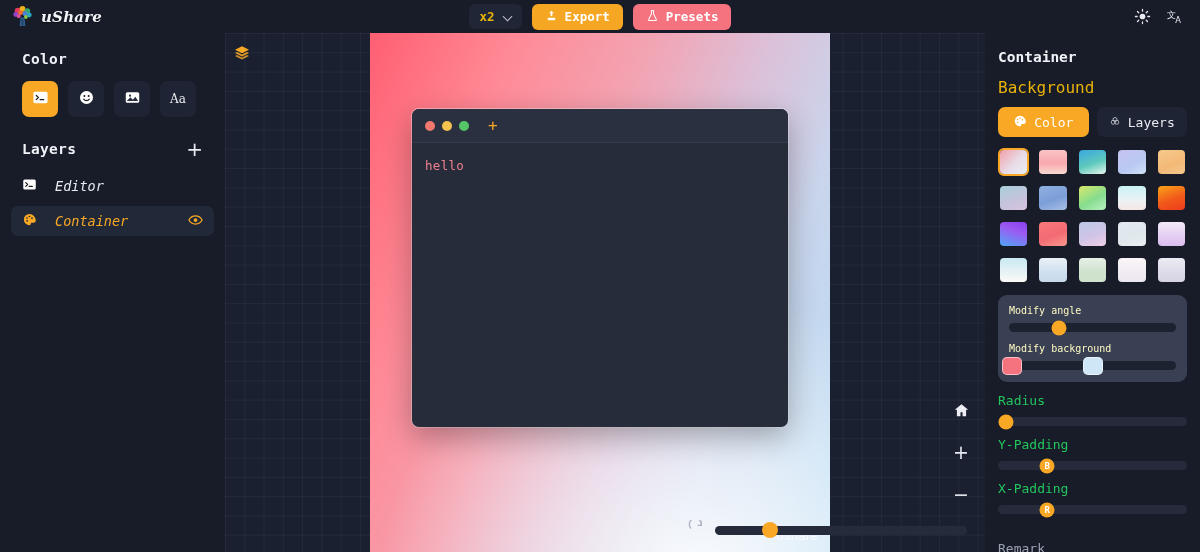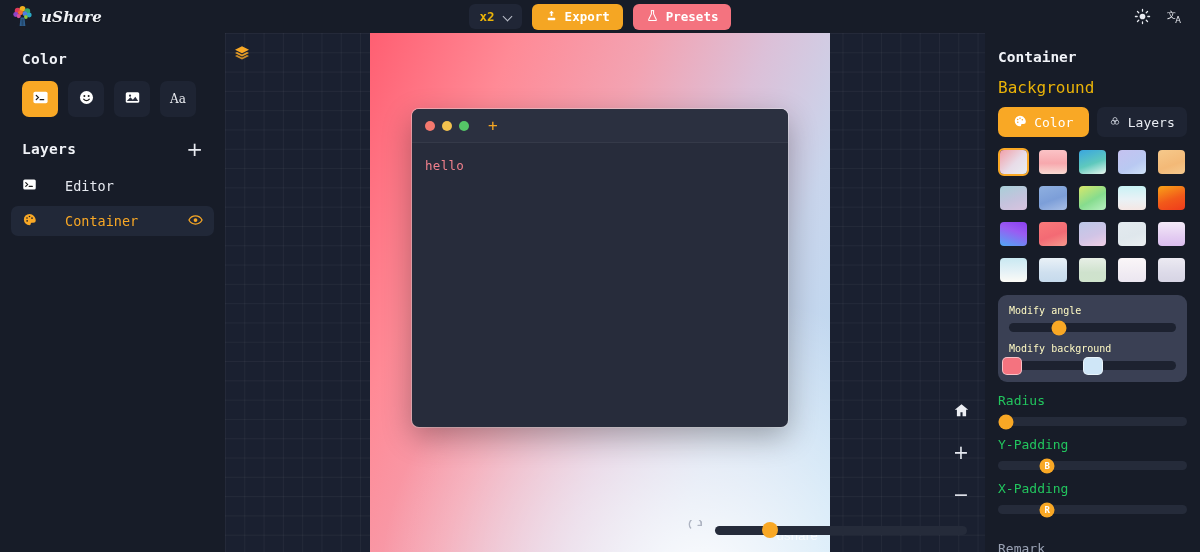--- a/index.html
+++ b/index.html
@@ -84,23 +84,24 @@
   .layers-head {
     display: flex; align-items: center; justify-content: space-between;
     padding: 22px 22px 0 22px;
   }
   .plus-btn {
     font-size: 20px; line-height: 1; color: #e9ebf1; cursor: pointer;
     background: none; border: none; font-family: "DejaVu Sans", sans-serif;
   }
   .layer-list { padding: 12px 11px 0 11px; display: flex; flex-direction: column; gap: 5px; }
   .layer {
-    display: flex; align-items: center; gap: 28px;
+    display: flex; align-items: center; gap: 18px;
     height: 30px; border-radius: 7px; padding: 0 11px; cursor: pointer;
     font-size: 13.5px;
+    font-style: italic;
   }
   .layer.selected { background: #212838; }
   .layer-label { color: #e6e9f0; }
   .layer.selected .layer-label { color: #f9a825; }
   .eye { margin-left: auto; }
 
   
   .canvas {
     flex: 1; position: relative; overflow: hidden;
     background-color: #1a2030;

